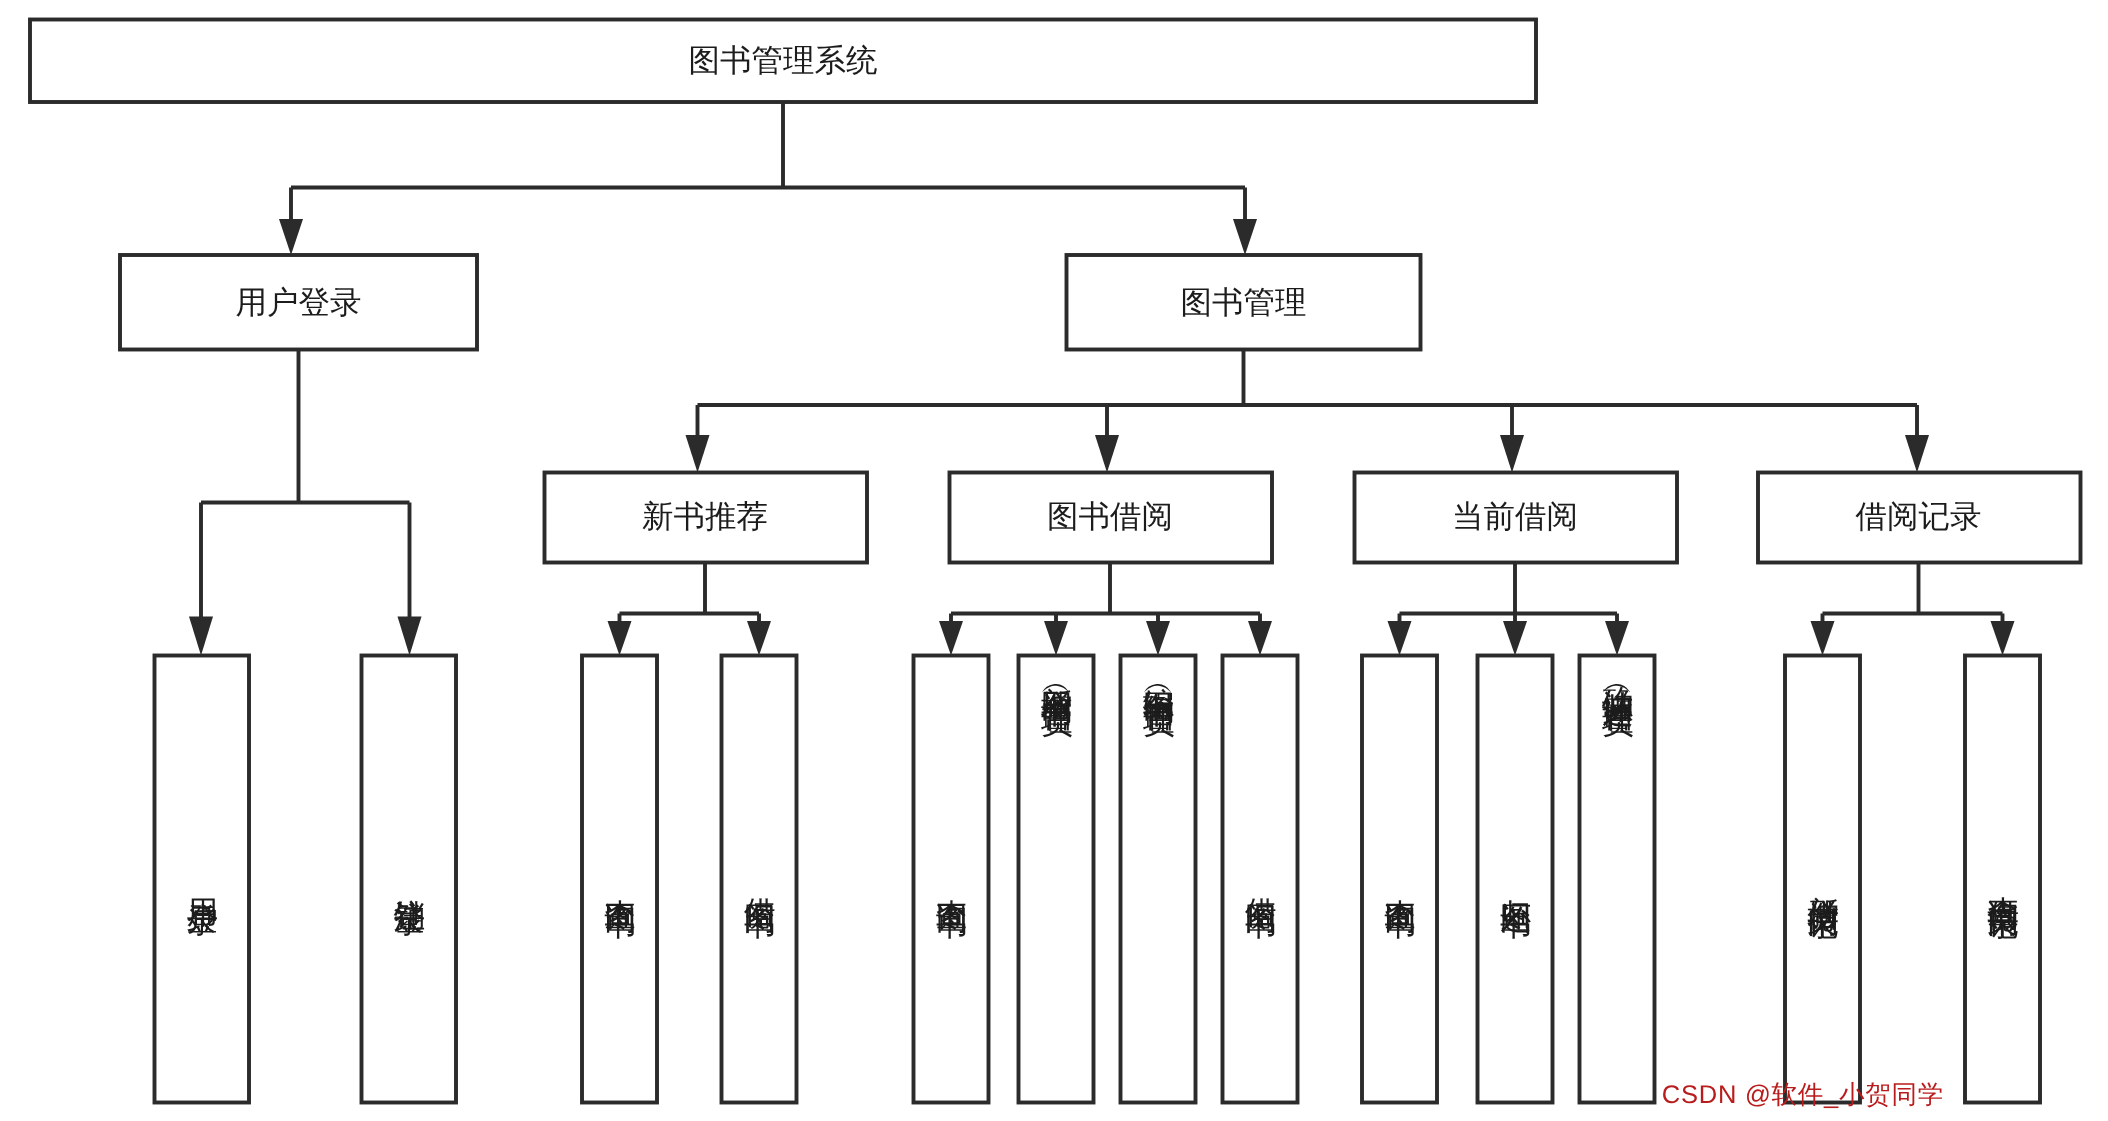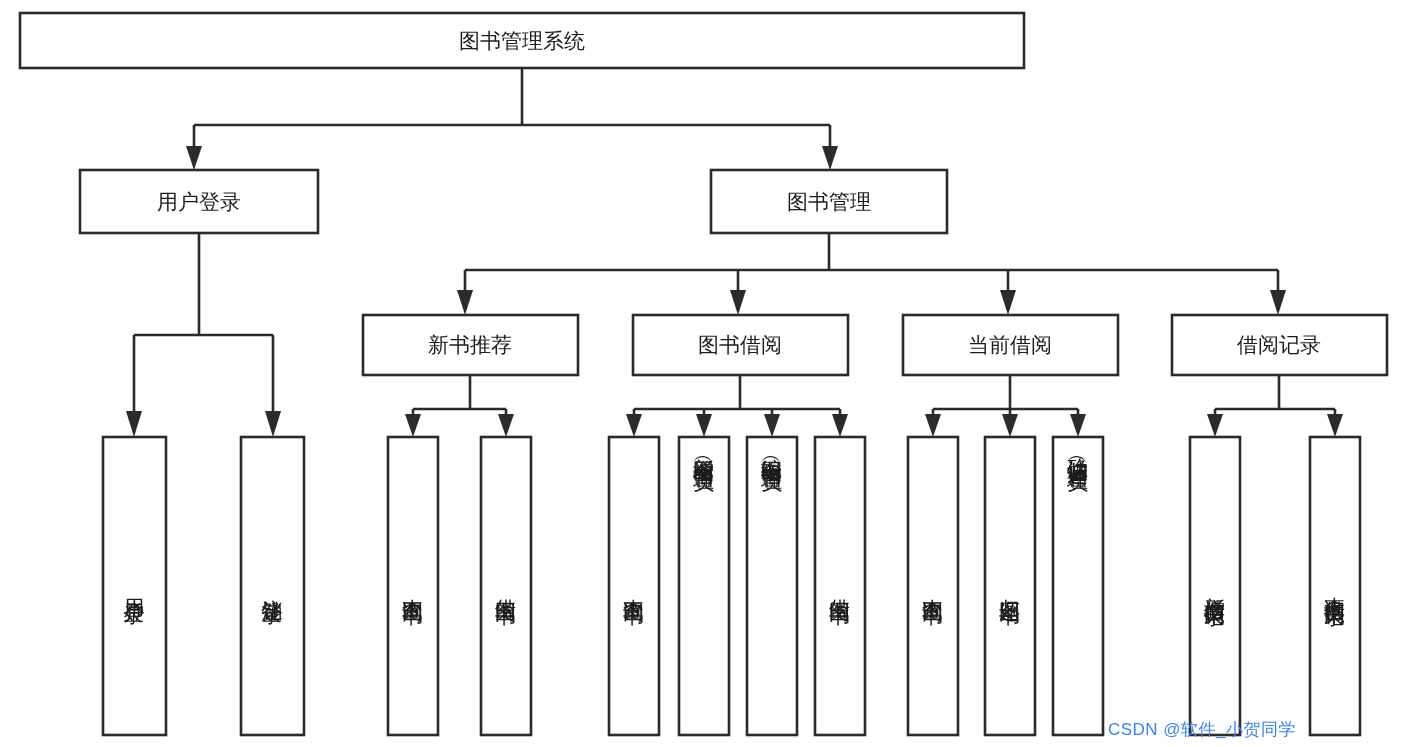--- a/index.html
+++ b/index.html
@@ -66,21 +66,21 @@
   .leaf-label.align-top {
     justify-content: flex-start;
     padding-top: 4px;
   }
   .watermark {
     position: absolute;
     right: 8px;
     bottom: 6px;
     font-family: "Liberation Sans", "DejaVu Sans", sans-serif;
     font-size: 17px;
-    color: #3b82f6;
+    color: #b91c1c;
     letter-spacing: 0.5px;
     user-select: none;
   }
 </style>
 </head>
 <body>
 
 <div id="diagram-root">
 
   <svg id="tree-svg" viewBox="0 0 1405 747">

